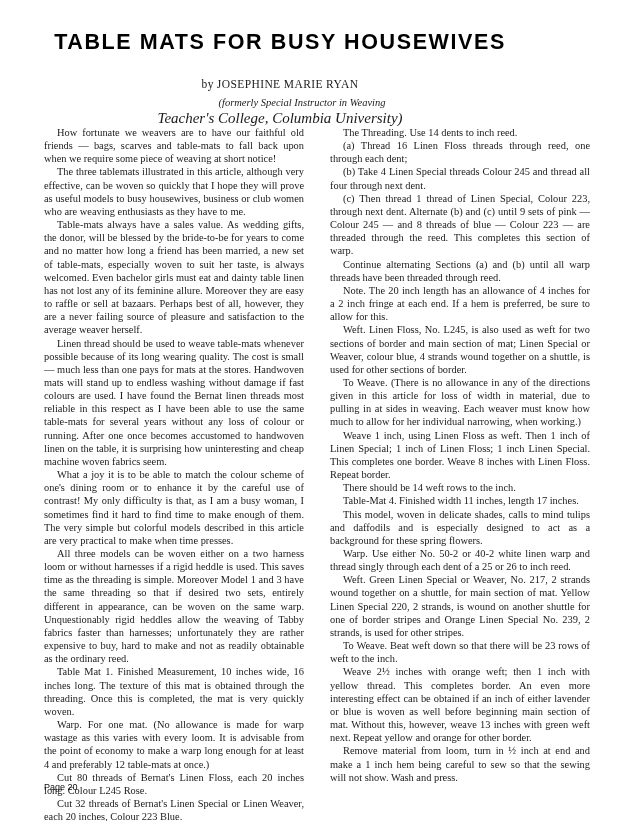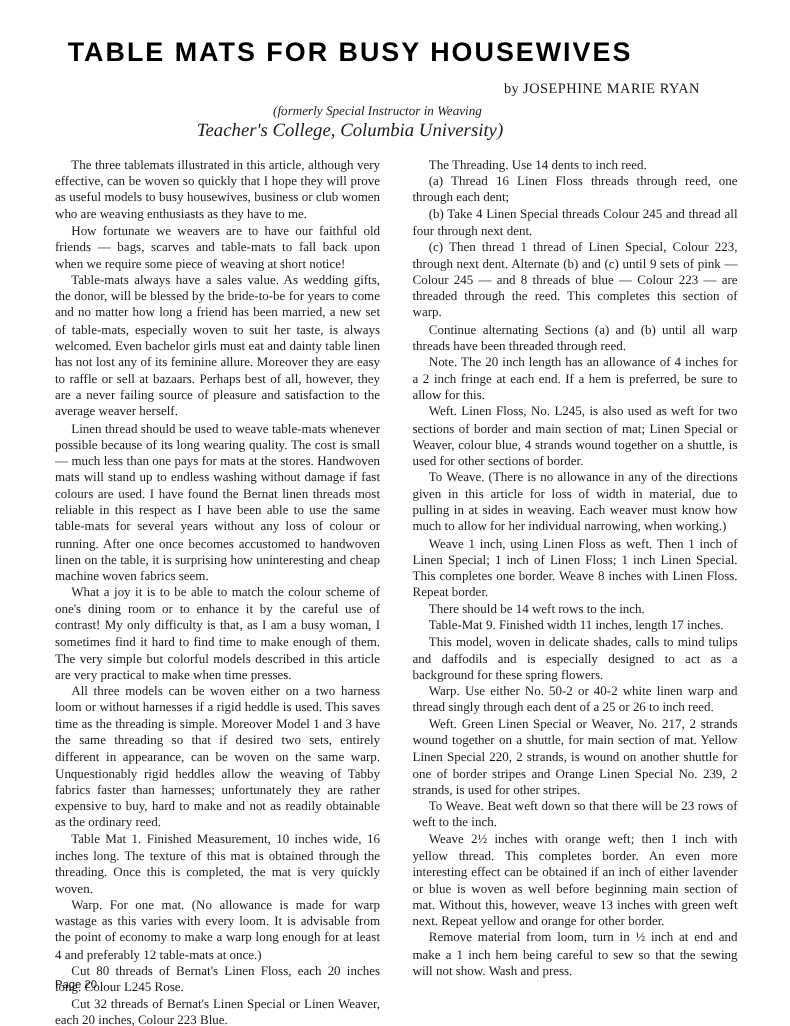--- a/index.html
+++ b/index.html
@@ -26,23 +26,23 @@
   .title {
     text-align: center;
     font-family: "Liberation Sans", sans-serif;
     font-weight: bold;
     font-size: 21.5px;
     letter-spacing: 1.6px;
     margin: 30px 0 0 0;
     color: #000;
   }
   .byline {
-    text-align: right;
+    text-align: center;
     font-size: 11.5px;
-    margin-top: 10px;
+    margin-top: 23px;
     letter-spacing: 0.3px;
   }
   .byline .name {
     letter-spacing: 0.4px;
   }
   .subtitle {
     text-align: center;
     font-size: 10.5px;
     font-style: italic;
     margin-top: 7px;
@@ -98,22 +98,22 @@
   <div class="byline">
     <span>by </span><span class="name">JOSEPHINE MARIE RYAN</span>
   </div>
 
   <div class="subtitle">(formerly Special Instructor in Weaving</div>
   <div class="subtitle2">Teacher's College, Columbia University)</div>
 
   <div class="columns">
 
     <div class="col">
+      <p>How fortunate we weavers are to have our faithful old friends — bags, scarves and table-mats to fall back upon when we require some piece of weaving at short notice!</p>
       <p>The three tablemats illustrated in this article, although very effective, can be woven so quickly that I hope they will prove as useful models to busy housewives, business or club women who are weaving enthusiasts as they have to me.</p>
-      <p>How fortunate we weavers are to have our faithful old friends — bags, scarves and table-mats to fall back upon when we require some piece of weaving at short notice!</p>
       <p>Table-mats always have a sales value. As wedding gifts, the donor, will be blessed by the bride-to-be for years to come and no matter how long a friend has been married, a new set of table-mats, especially woven to suit her taste, is always welcomed. Even bachelor girls must eat and dainty table linen has not lost any of its feminine allure. Moreover they are easy to raffle or sell at bazaars. Perhaps best of all, however, they are a never failing source of pleasure and satisfaction to the average weaver herself.</p>
       <p>Linen thread should be used to weave table-mats whenever possible because of its long wearing quality. The cost is small — much less than one pays for mats at the stores. Handwoven mats will stand up to endless washing without damage if fast colours are used. I have found the Bernat linen threads most reliable in this respect as I have been able to use the same table-mats for several years without any loss of colour or running. After one once becomes accustomed to handwoven linen on the table, it is surprising how uninteresting and cheap machine woven fabrics seem.</p>
       <p>What a joy it is to be able to match the colour scheme of one's dining room or to enhance it by the careful use of contrast! My only difficulty is that, as I am a busy woman, I sometimes find it hard to find time to make enough of them. The very simple but colorful models described in this article are very practical to make when time presses.</p>
       <p>All three models can be woven either on a two harness loom or without harnesses if a rigid heddle is used. This saves time as the threading is simple. Moreover Model 1 and 3 have the same threading so that if desired two sets, entirely different in appearance, can be woven on the same warp. Unquestionably rigid heddles allow the weaving of Tabby fabrics faster than harnesses; unfortunately they are rather expensive to buy, hard to make and not as readily obtainable as the ordinary reed.</p>
       <p>Table Mat 1. Finished Measurement, 10 inches wide, 16 inches long. The texture of this mat is obtained through the threading. Once this is completed, the mat is very quickly woven.</p>
       <p>
         <span class="it">Warp.</span><span> For one mat. (No allowance is made for warp wastage as this varies with every loom. It is advisable from the point of economy to make a warp long enough for at least 4 and preferably 12 table-mats at once.)</span>
       </p>
       <p>Cut 80 threads of Bernat's Linen Floss, each 20 inches long. Colour L245 Rose.</p>
       <p>Cut 32 threads of Bernat's Linen Special or Linen Weaver, each 20 inches, Colour 223 Blue.</p>
@@ -124,21 +124,21 @@
       <p><span class="it">The Threading.</span><span> Use 14 dents to inch reed.</span></p>
       <p>(a)  Thread 16 Linen Floss threads through reed, one through each dent;</p>
       <p>(b)  Take 4 Linen Special threads Colour 245 and thread all four through next dent.</p>
       <p>(c)  Then thread 1 thread of Linen Special, Colour 223, through next dent. Alternate (b) and (c) until 9 sets of pink — Colour 245 — and 8 threads of blue — Colour 223 — are threaded through the reed. This completes this section of warp.</p>
       <p>Continue alternating Sections (a) and (b) until all warp threads have been threaded through reed.</p>
       <p>Note. The 20 inch length has an allowance of 4 inches for a 2 inch fringe at each end. If a hem is preferred, be sure to allow for this.</p>
       <p><span class="it">Weft.</span><span> Linen Floss, No. L245, is also used as weft for two sections of border and main section of mat; Linen Special or Weaver, colour blue, 4 strands wound together on a shuttle, is used for other sections of border.</span></p>
       <p><span class="it">To Weave.</span><span> (There is no allowance in any of the directions given in this article for loss of width in material, due to pulling in at sides in weaving. Each weaver must know how much to allow for her individual narrowing, when working.)</span></p>
       <p>Weave 1 inch, using Linen Floss as weft. Then 1 inch of Linen Special; 1 inch of Linen Floss; 1 inch Linen Special. This completes one border. Weave 8 inches with Linen Floss. Repeat border.</p>
       <p>There should be 14 weft rows to the inch.</p>
-      <p><span class="it">Table-Mat 9.</span><span> Finished width 11 inches, length 17 inches.</span></p>
+      <p><span class="it">Table-Mat 4.</span><span> Finished width 11 inches, length 17 inches.</span></p>
       <p>This model, woven in delicate shades, calls to mind tulips and daffodils and is especially designed to act as a background for these spring flowers.</p>
       <p><span class="it">Warp.</span><span> Use either No. 50-2 or 40-2 white linen warp and thread singly through each dent of a 25 or 26 to inch reed.</span></p>
       <p><span class="it">Weft.</span><span> Green Linen Special or Weaver, No. 217, 2 strands wound together on a shuttle, for main section of mat. Yellow Linen Special 220, 2 strands, is wound on another shuttle for one of border stripes and Orange Linen Special No. 239, 2 strands, is used for other stripes.</span></p>
       <p><span class="it">To Weave.</span><span> Beat weft down so that there will be 23 rows of weft to the inch.</span></p>
       <p>Weave 2½ inches with orange weft; then 1 inch with yellow thread. This completes border. An even more interesting effect can be obtained if an inch of either lavender or blue is woven as well before beginning main section of mat. Without this, however, weave 13 inches with green weft next. Repeat yellow and orange for other border.</p>
       <p>Remove material from loom, turn in ½ inch at end and make a 1 inch hem being careful to sew so that the sewing will not show. Wash and press.</p>
     </div>
 
   </div>
 

